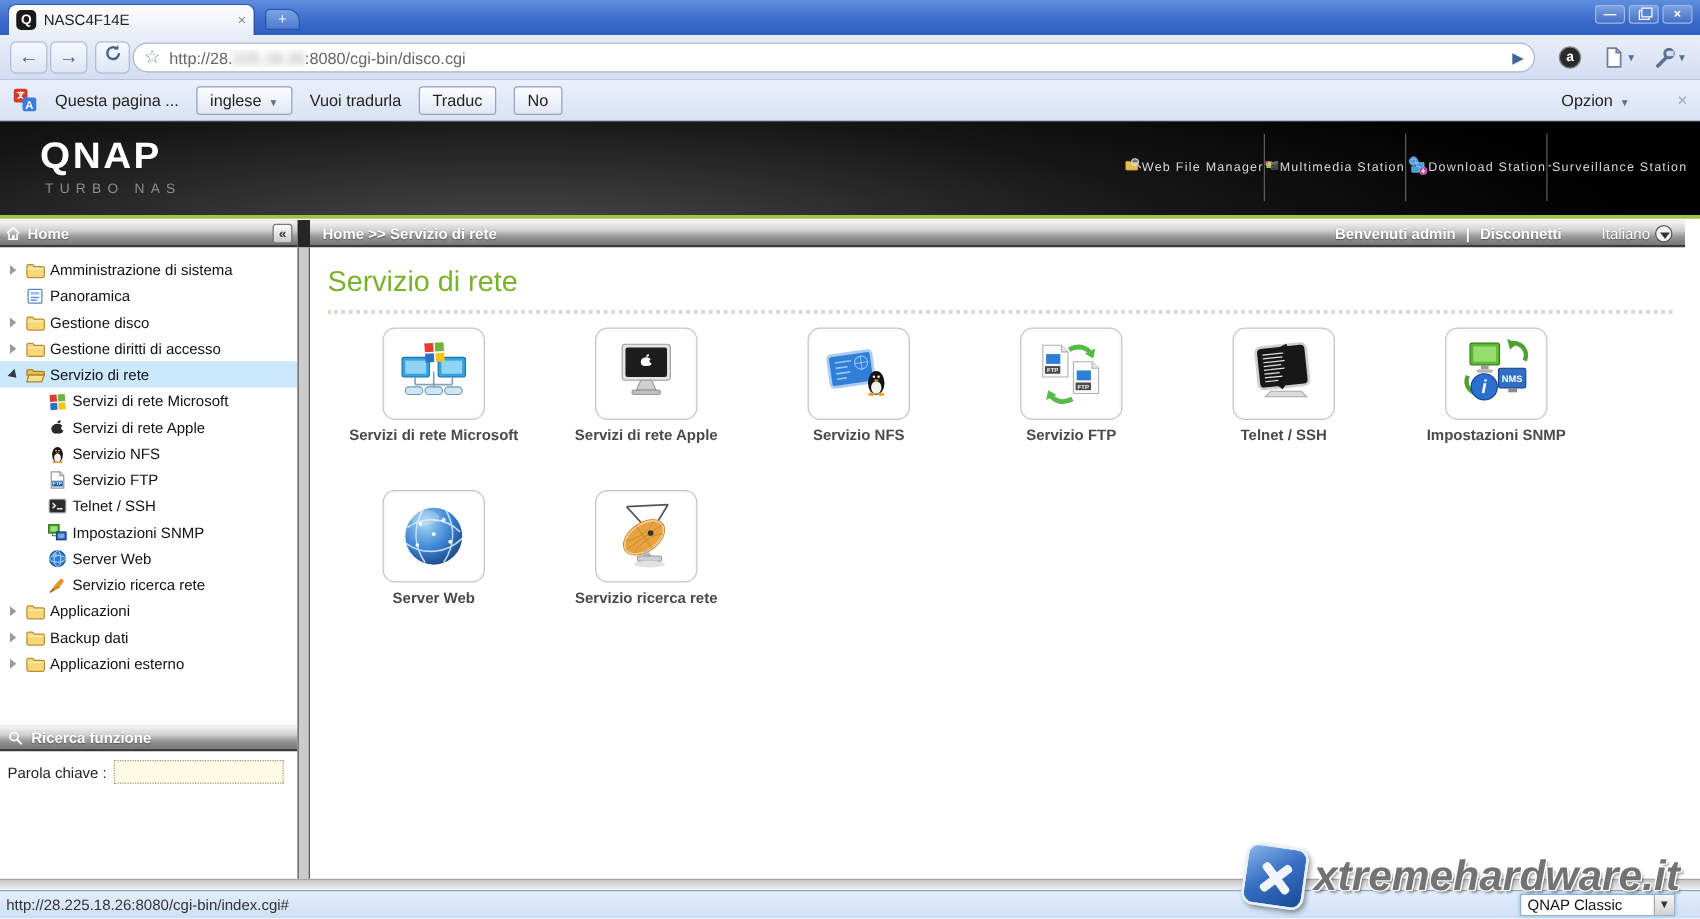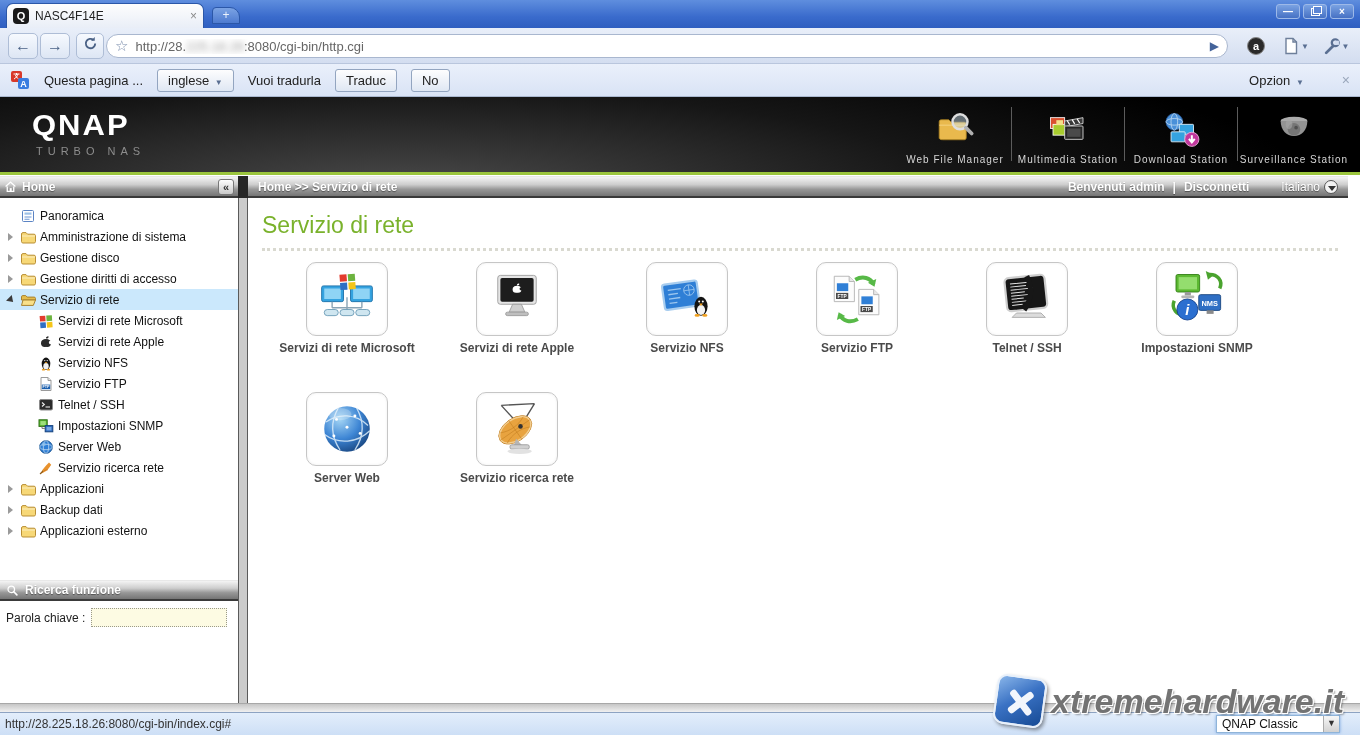--- a/index.html
+++ b/index.html
@@ -53,21 +53,21 @@
   .tclose { color:#8aa; font-size:14px; color:#9aa7bb; }
 
   
   #qnapheader { position:absolute; left:0; top:97px; width:1360px; height:78px;
     background:radial-gradient(ellipse 900px 160px at 30% 120%, #4a4a4a 0%, #161616 60%, #000 100%);
     border-bottom:3px solid #9bc53d; }
   .qlogo { position:absolute; left:32px; top:10px; color:#fff; font-size:31px; font-weight:bold;
     letter-spacing:2px; transform:scaleY(.95); }
   .qtag { position:absolute; left:36px; top:48px; color:#8d8d8d; font-size:11px; letter-spacing:5px; }
   #stations { position:absolute; right:10px; top:4px; height:66px; display:flex; }
-  .station { width:112px; display:flex; flex-direction:column; align-items:center; justify-content:flex-end; padding-bottom:2px; }
+  .station { width:112px; display:flex; flex-direction:row; align-items:center; justify-content:flex-end; padding-bottom:2px; }
   .station svg { width:44px; height:40px; }
   .stlabel { color:#d6d6d6; font-size:10px; letter-spacing:1px; margin-top:3px; white-space:nowrap; }
   .stsep { width:1px; background:#5c5c5c; margin:6px 0; }
 
   
   .graybar { background:linear-gradient(180deg,#f4f4f4 0%,#cdcdcd 40%,#979797 65%,#757575 100%);
     border-top:1px solid #e8e8e8; border-bottom:2px solid #3a3a3a; color:#fff; font-weight:bold; font-size:12px;
     text-shadow:0 1px 1px rgba(0,0,0,.45); }
   #sideheader { position:absolute; left:0; top:176px; width:238px; height:22px; display:flex; align-items:center; padding:0 4px; gap:5px; }
   #barsgap { position:absolute; left:238px; top:176px; width:10px; height:22px; background:#262626; }
@@ -240,21 +240,21 @@
     <div class="navbtn" style="left:8px;width:30px;">←</div>
     <div class="navbtn" style="left:40px;width:30px;">→</div>
     <div class="navbtn" style="left:76px;width:28px;">
       <svg width="15" height="15" viewBox="0 0 16 16">
         <path d="M13 8a5 5 0 1 1-1.8-3.8" fill="none" stroke="#4a6185" stroke-width="2"></path>
         <path d="M12.5 1v4h-4z" fill="#4a6185"></path>
       </svg>
     </div>
     <div class="urlbar">
       <span class="star">☆</span>
-      <span class="urltext"><span>http://28.</span><span class="blur">225.18.26</span><span>:8080/cgi-bin/http.cgi</span></span>
+      <span class="urltext"><span>http://28.</span><span class="blur">225.18.26</span><span>:8080/cgi-bin/disco.cgi</span></span>
       <span class="gobtn">▶</span>
     </div>
     <div class="toolicon" style="left:1244px;">
       <span class="exticon">a</span>
     </div>
     <div class="toolicon" style="left:1280px;width:32px;">
       <svg width="16" height="18" viewBox="0 0 16 18">
         <path d="M3 1.5h7l3.5 3.5v11.5H3z" fill="#fff" stroke="#6e7f9a" stroke-width="1.4"></path>
         <path d="M10 1.5V5h3.5" fill="none" stroke="#6e7f9a" stroke-width="1.4"></path>
       </svg>
@@ -360,32 +360,32 @@
       <span class="langwrap">
         <span>Italiano</span>
         <span class="langdd"></span>
       </span>
     </div>
   </div>
 
   <div id="sidebar">
     <div id="tree">
       <div class="trow">
+          <i class="arrc"></i>
+          <svg class="ti">
+            <use href="#sym-folder"></use>
+          </svg>
+          <span>Amministrazione di sistema</span>
+        </div>
+      <div class="trow">
           <i class="arrn"></i>
           <svg class="ti">
             <use href="#sym-doc"></use>
           </svg>
           <span>Panoramica</span>
-        </div>
-      <div class="trow">
-          <i class="arrc"></i>
-          <svg class="ti">
-            <use href="#sym-folder"></use>
-          </svg>
-          <span>Amministrazione di sistema</span>
         </div>
       <div class="trow">
           <i class="arrc"></i>
           <svg class="ti">
             <use href="#sym-folder"></use>
           </svg>
           <span>Gestione disco</span>
         </div>
       <div class="trow">
           <i class="arrc"></i>

